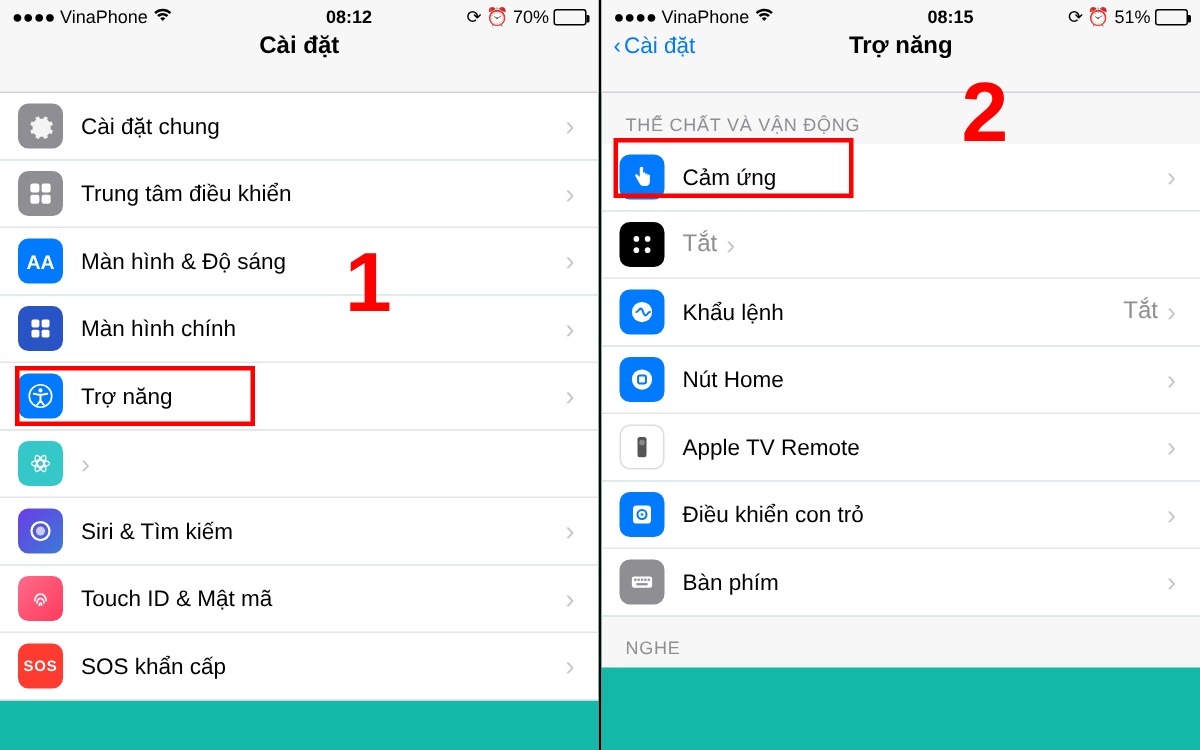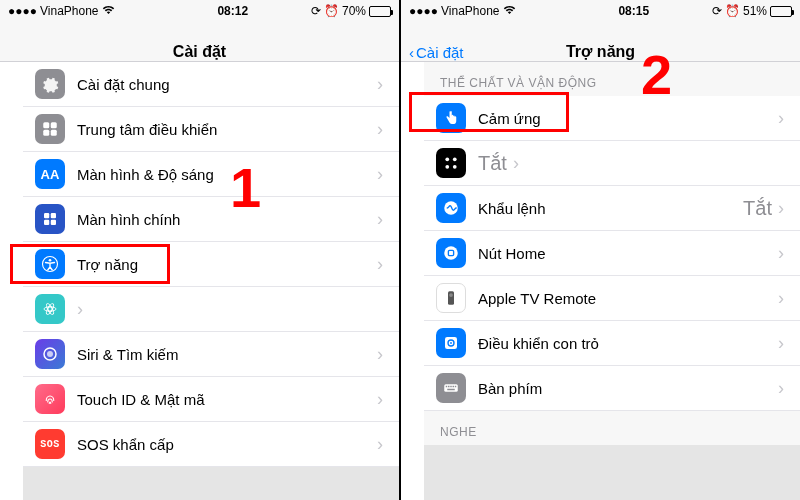--- a/index.html
+++ b/index.html
@@ -1,41 +1,41 @@
 <!DOCTYPE html>
 <html><head>
 <meta charset="utf-8">
 <style>
 * { margin: 0; padding: 0; box-sizing: border-box; font-family: -apple-system, "Helvetica Neue", Arial, sans-serif; }
 body { background: #000; display: flex; gap: 2px; width: 800px; height: 500px; overflow: hidden; }
 .screen { flex: 1; background: #fff; display: flex; flex-direction: column; position: relative; }
 .statusbar { height: 22px; display: flex; align-items: center; justify-content: space-between; padding: 0 8px; font-size: 12px; background: #f7f7f7; }
 .sb-left, .sb-right { display: flex; align-items: center; gap: 3px; }
 .sb-center { font-weight: 700; margin-left: 40px; }
-.navbar { height: 40px; display: flex; align-items: flex-end; justify-content: center; border-bottom: 1px solid #d1d1d6; background: #f7f7f7; position: relative; }
+.navbar { height: 40px; display: flex; align-items: flex-start; justify-content: center; border-bottom: 1px solid #d1d1d6; background: #f7f7f7; position: relative; }
 .nav-title { font-size: 16px; font-weight: 600; }
 .nav-back { position: absolute; left: 8px; color: #007aff; font-size: 15px; display: flex; align-items: center; gap: 2px; }
-.content { flex: 1; overflow: hidden; background: #e5e5e5; margin-left: 23px; }
+.content { flex: 1; overflow: hidden; background: #14b8a6; }
 .section-header { padding: 14px 16px 6px; font-size: 12px; color: #8e8e93; text-transform: uppercase; letter-spacing: 0.5px; background: #f7f7f7; }
 .row { display: flex; align-items: center; height: 45px; padding: 0 16px 0 12px; border-bottom: 1px solid #e5e5ea; background: #fff; }
 .row-icon { width: 30px; height: 30px; border-radius: 7px; margin-right: 12px; display: flex; align-items: center; justify-content: center; flex-shrink: 0; }
 .row-label { flex: 1; font-size: 15px; color: #000; }
-.row-value { font-size: 20px; color: #8e8e93; margin-right: 6px; }
+.row-value { font-size: 16px; color: #8e8e93; margin-right: 6px; }
 .chevron { color: #c7c7cc; font-size: 18px; }
 .icon-gray { background: #8e8e93; }
 .icon-blue { background: #007aff; }
 .icon-darkblue { background: #2854c5; }
 .icon-teal { background: #34c8c8; }
 .icon-black { background: #000; }
 .icon-white { background: #fff; border: 1px solid #ddd; }
 .icon-red { background: #ff3b30; }
 .icon-siri { background: linear-gradient(135deg, #6a3de8, #3a7bd5); }
 .icon-touch { background: linear-gradient(135deg, #ff6b8a, #ff3b5c); }
 .icon-svg { width: 18px; height: 18px; fill: #fff; }
-.icon-sos { color: #fff; font-size: 10px; font-weight: 700; letter-spacing: 0.5px; font-family: Liberation Mono, monospace; }
+.icon-sos { color: #fff; font-size: 10px; font-weight: 700; letter-spacing: 0.5px; }
 .icon-aa { color: #fff; font-size: 13px; font-weight: 700; }
 .highlight-red { position: absolute; border: 3px solid #ff0000; pointer-events: none; }
 .callout-num { position: absolute; color: #ff0000; font-size: 56px; font-weight: 800; pointer-events: none; }
 .battery-shell { display:inline-block; width:22px; height:11px; border:1px solid #000; border-radius:2px; position:relative; }
 .battery-shell:after { content:''; position:absolute; right:-3px; top:3px; width:2px; height:5px; background:#000; border-radius:0 1px 1px 0; }
 .battery-fill { height:100%; background:#ffcc00; border-radius:1px; }
 </style>
 </head>
 <body>
 

